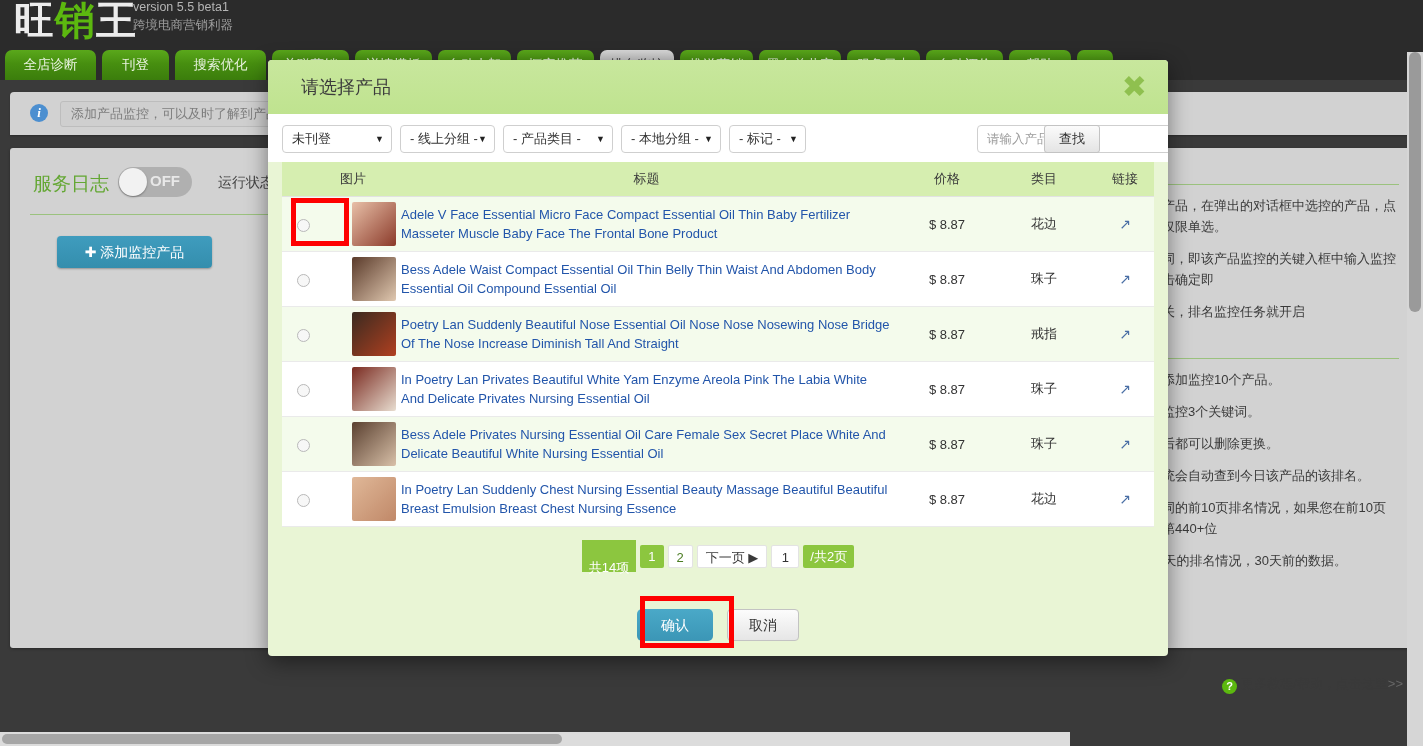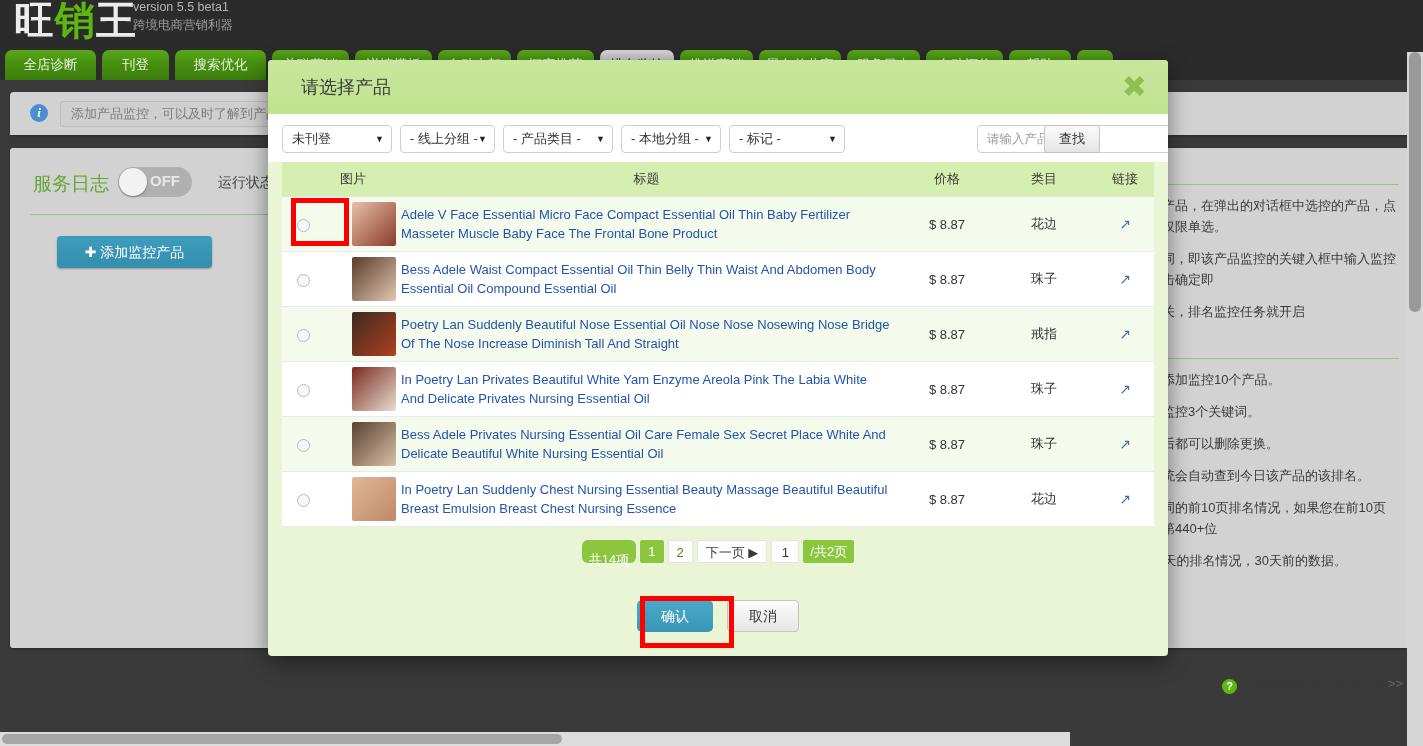--- a/index.html
+++ b/index.html
@@ -173,21 +173,21 @@
   .extlink { color: #4a6fa5; font-size: 14px; }
 
   
   .pager {
     text-align: center; margin-top: 13px; font-size: 0;
   }
   .pager span, .pager div {
     display: inline-block; vertical-align: middle; font-size: 13px;
     height: 23px; line-height: 23px; margin: 0 2px;
   }
-  .pg-total { background: #8cc63f; color: #fff; padding: 8px 7px; border-radius: 6px; }
+  .pg-total { background: #8cc63f; color: #fff; padding: 16px 7px; border-radius: 0; }
   .pg-cur { background: #8cc63f; color: #fff; padding: 0 8px; border-radius: 2px; }
   .pg-num { background: #fff; color: #4a7c22; padding: 0 8px; border: 1px solid #e3e3e3; border-radius: 2px; }
   .pg-next { background: #fff; color: #3a3a3a; padding: 0 8px; border: 1px solid #e3e3e3; border-radius: 2px; }
   .pg-box { background: #fff; color: #333; width: 28px; text-align: center; border: 1px solid #e3e3e3; border-radius: 2px; }
   .pg-of { background: #8cc63f; color: #fff; padding: 0 7px; border-radius: 2px; }
 
   
   .modal-foot { text-align: center; margin-top: 37px; }
   .btn-ok {
     display: inline-block; width: 76px; height: 32px; line-height: 32px;
@@ -279,21 +279,21 @@
       <div class="tab plus" style="left: 1077px; width: 36px;"><span>＋</span></div>
     </div>
 
   <div class="modal">
     <div class="modal-head">
       <div class="modal-title">请选择产品</div>
       <div class="modal-close">✖</div>
     </div>
 
     <div class="filterbar" id="filterbar">
-        <div class="sel" style="left: 461px; width: 116px;"><span>- 标记 -</span><span class="car">▼</span></div>
+        <div class="sel" style="left: 461px; width: 77px;"><span>- 标记 -</span><span class="car">▼</span></div>
         <div class="sel" style="left: 353px; width: 100px;"><span>- 本地分组 -</span><span class="car">▼</span></div>
         <div class="sel" style="left: 235px; width: 110px;"><span>- 产品类目 -</span><span class="car">▼</span></div>
         <div class="sel" style="left: 132px; width: 95px;"><span>- 线上分组 -</span><span class="car">▼</span></div>
         <div class="sel" style="left: 14px; width: 110px;"><span>未刊登</span><span class="car">▼</span></div>
       <div class="searchinput">请输入产品名称查找</div>
       <div class="searchbtn">查找</div>
     </div>
 
     <div class="tblwrap">
       <table class="plist">

